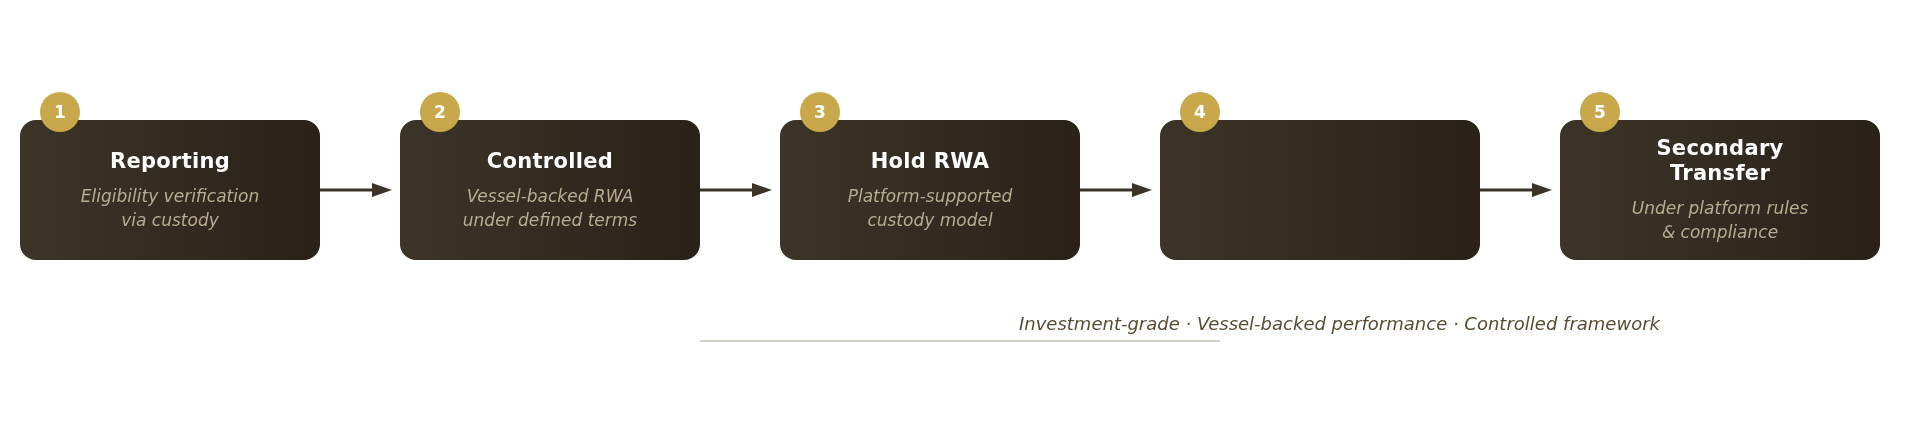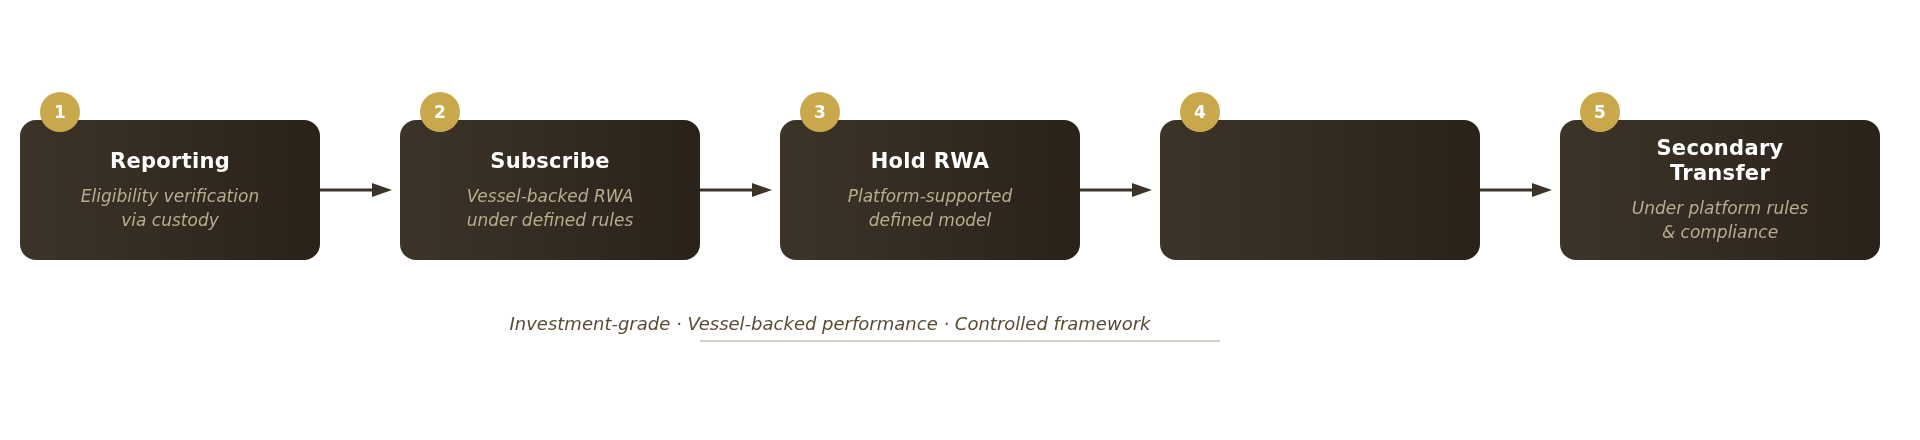--- a/index.html
+++ b/index.html
@@ -71,21 +71,21 @@
       height: 14px;
     }
     .arrow svg {
       display: block;
     }
     .tagline {
       position: absolute;
       top: 312px;
       left: 0;
       width: 1660px;
-      text-align: center;
+      text-align: right;
       color: #5a4a32;
       font-style: italic;
       font-size: 18px;
       line-height: 24px;
     }
     .divider {
       position: absolute;
       top: 340px;
       left: 700px;
       width: 520px;
@@ -107,37 +107,37 @@
 
   <div class="arrow" style="left:320px; width:72px;">
     <svg width="72" height="14" viewBox="0 0 72 14">
       <line x1="0" y1="7" x2="56" y2="7" stroke="#3d3429" stroke-width="3"></line>
       <polygon points="52,0 72,7 52,14" fill="#3d3429"></polygon>
     </svg>
   </div>
 
   <div class="step" style="left:400px; width:300px;">
     <div class="badge">2</div>
-    <div class="step-title">Subscribe</div>
+    <div class="step-title">Controlled</div>
     <div class="step-desc">Vessel-backed RWA
-under defined rules</div>
+under defined terms</div>
   </div>
 
   <div class="arrow" style="left:700px; width:72px;">
     <svg width="72" height="14" viewBox="0 0 72 14">
       <line x1="0" y1="7" x2="56" y2="7" stroke="#3d3429" stroke-width="3"></line>
       <polygon points="52,0 72,7 52,14" fill="#3d3429"></polygon>
     </svg>
   </div>
 
   <div class="step" style="left:780px; width:300px;">
     <div class="badge">3</div>
     <div class="step-title">Hold RWA</div>
     <div class="step-desc">Platform-supported
-defined model</div>
+custody model</div>
   </div>
 
   <div class="arrow" style="left:1080px; width:72px;">
     <svg width="72" height="14" viewBox="0 0 72 14">
       <line x1="0" y1="7" x2="56" y2="7" stroke="#3d3429" stroke-width="3"></line>
       <polygon points="52,0 72,7 52,14" fill="#3d3429"></polygon>
     </svg>
   </div>
 
   <div class="step" style="left:1160px; width:320px;">

